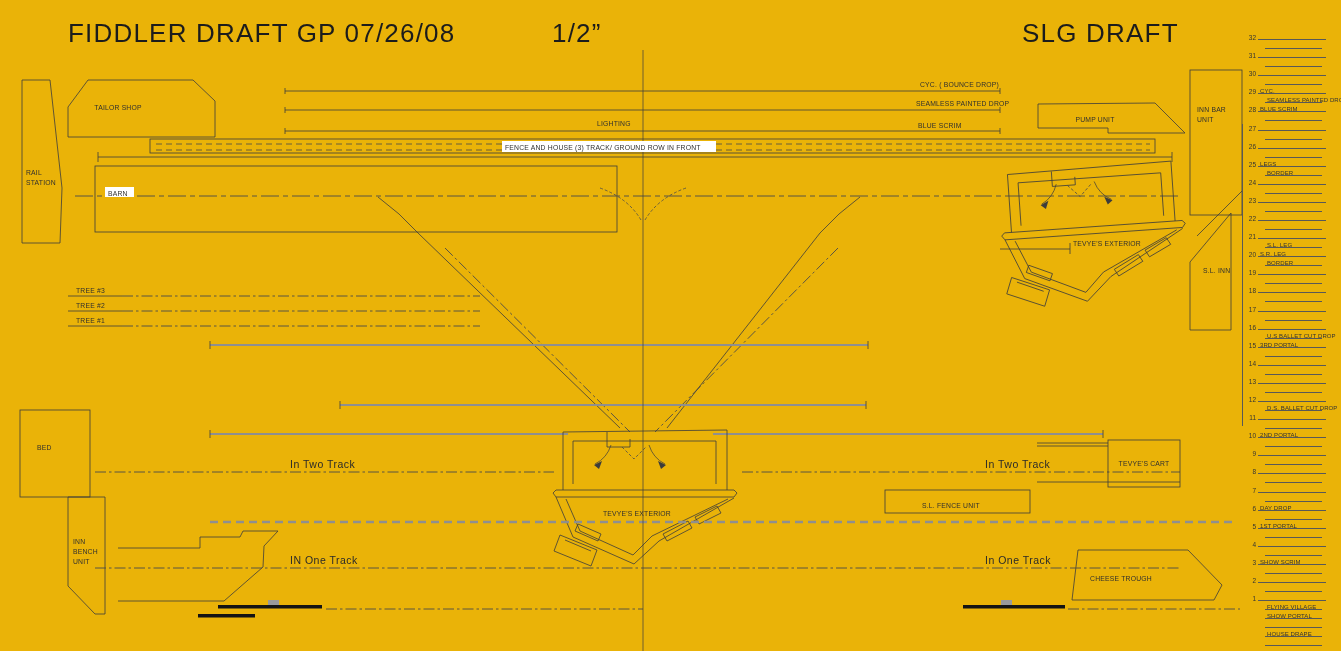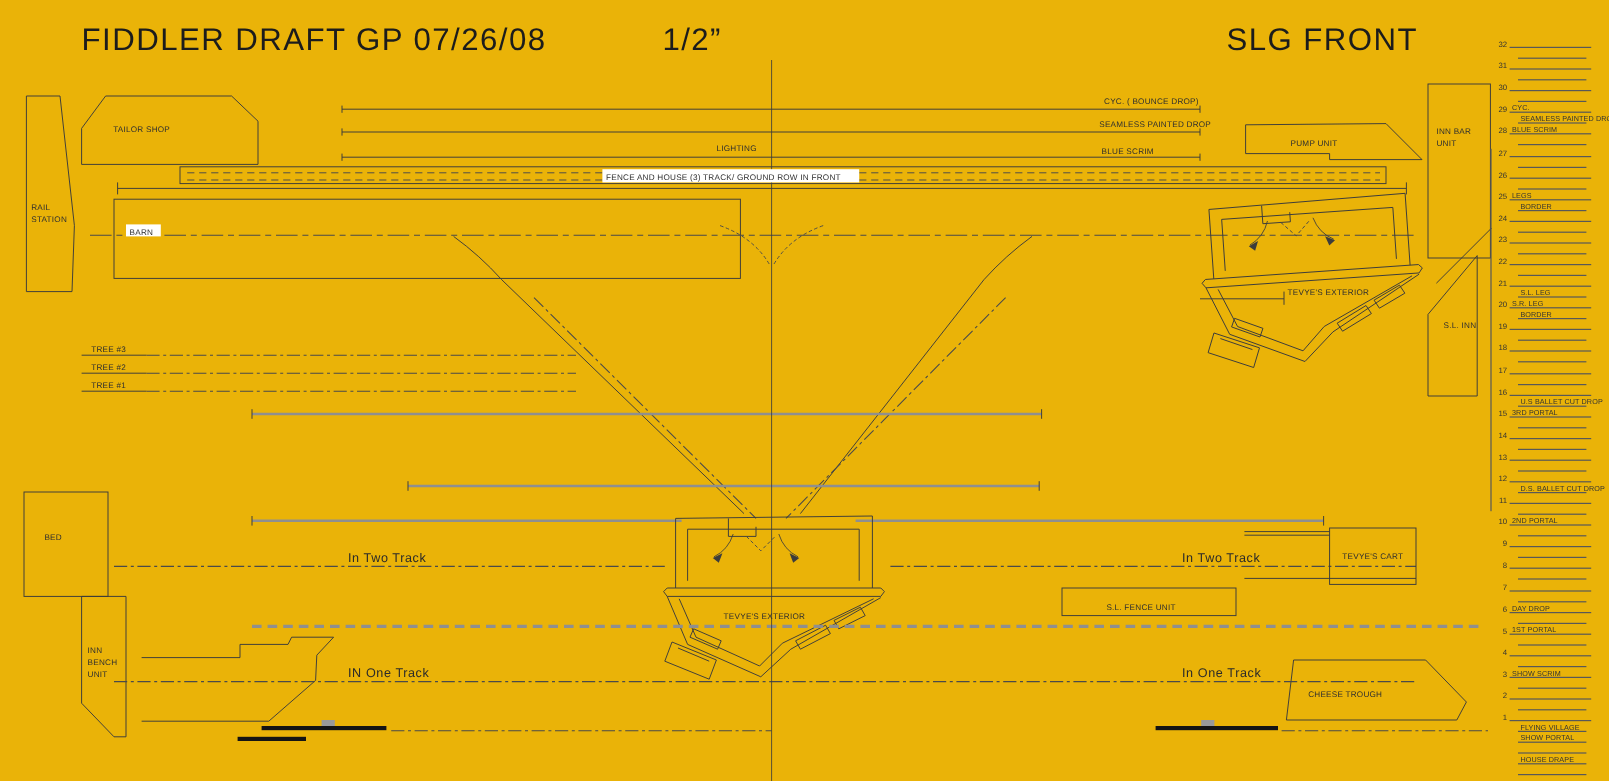--- a/index.html
+++ b/index.html
@@ -38,21 +38,21 @@
   .ls-bracket{position:absolute;left:1242px;top:124px;height:302px;width:0;
               border-left:1px solid #585858;}
 </style>
 </head>
 <body>
 
 <div class="sheet">
 
   <div class="title" id="gp-title">FIDDLER DRAFT GP 07/26/08</div>
   <div class="title" id="gp-scale">1/2”</div>
-  <div class="title" id="gp-designer">SLG FRONT</div>
+  <div class="title" id="gp-designer">SLG DRAFT</div>
 
   <svg width="1341" height="651" viewBox="0 0 1341 651">
     <defs>
       <g id="houseShape">
         <path class="ln" d="M563,490 L563,432 L727,430 L727,490"></path>
         <path class="ln" d="M573,484 L573,441 L716,441 L716,484"></path>
         <path class="ln" d="M607,432 L607,447 L630,447 L630,439"></path>
         <path class="ln" d="M556,490 L734,490 M553,493 L556,490 M553,493 L556,497 M556,497 L734,497 M737,493 L734,490 M737,493 L734,497"></path>
         <path class="ln" d="M556,497 L573,537 L634,564 L659,541 L734,498"></path>
         <path class="ln" d="M566,499 L580,531 L633,555 L652,536 L728,499"></path>

